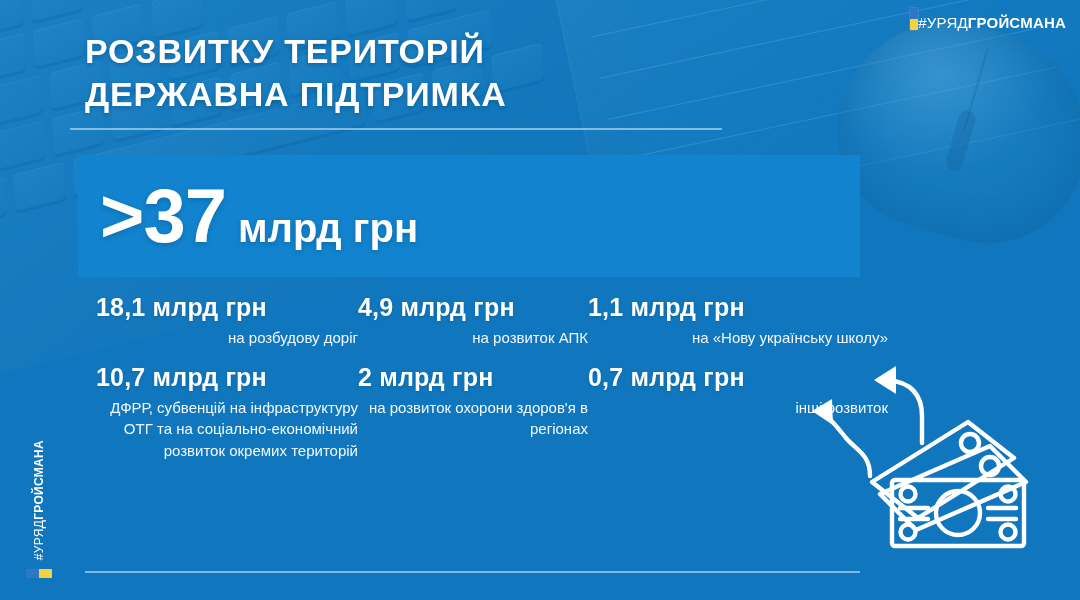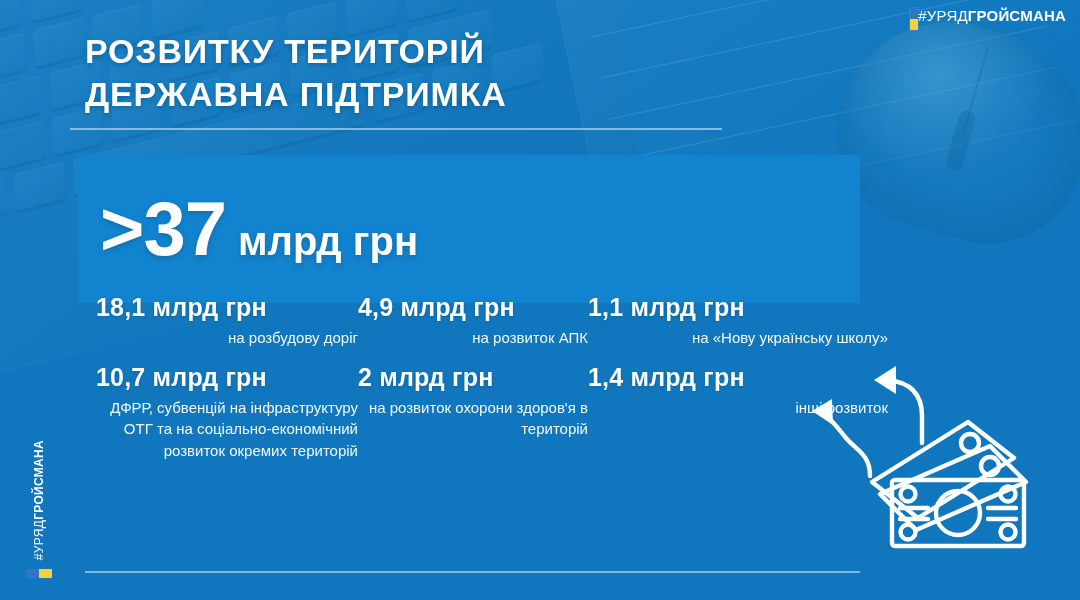--- a/index.html
+++ b/index.html
@@ -90,21 +90,21 @@
   .rule {
     position:absolute; height:2px;
     background:rgba(197,228,248,.62);
   }
   #rule-top    { left:70px;  top:128px; width:652px; }
   #rule-bottom { left:85px;  top:571px; width:775px; }
 
   
   #logo-top {
     position:absolute; right:14px; top:8px;
-    display:flex; align-items:flex-start; 
+    display:flex; align-items:flex-end; 
     height:22px;
   }
   .flag-bar {
     width:8px; height:22px;
     border-radius:1px; overflow:hidden;
     display:flex; flex-direction:column;
     box-shadow:0 0 0 1px rgba(255,255,255,.10);
   }
   .flag-bar .fb-blue { flex:1; background:#2f77c4; }
   .flag-bar .fb-yell { flex:1; background:#F5D23C; }
@@ -146,21 +146,21 @@
     line-height:1.26;
     letter-spacing:.8px;
     text-transform:uppercase;
     text-shadow:0 2px 4px rgba(6,58,96,.38);
   }
   #title .tl { display:block; }
 
   
   #headline-band {
     position:absolute; left:78px; top:155px;
-    width:782px; height:148px;
+    width:782px; height:122px;
     background:#1283CE;
     display:flex; align-items:center;
   }
   #headline-inner {
     display:flex; align-items:baseline;
     padding-left:22px;
     color:#ffffff;
     text-shadow:0 2px 5px rgba(6,58,96,.30);
   }
   #headline-number {
@@ -323,25 +323,25 @@
       <div class="stat-desc">на «Нову українську школу»</div>
     </div>
 
     <div class="stat">
       <div class="stat-amount">10,7 млрд грн</div>
       <div class="stat-desc">ДФРР, субвенцій на інфраструктуру ОТГ та на соціально-економічний розвиток окремих територій</div>
     </div>
 
     <div class="stat">
       <div class="stat-amount">2 млрд грн</div>
-      <div class="stat-desc">на розвиток охорони здоров'я в територій</div>
-    </div>
-
-    <div class="stat">
-      <div class="stat-amount">1,4 млрд грн</div>
+      <div class="stat-desc">на розвиток охорони здоров'я в регіонах</div>
+    </div>
+
+    <div class="stat">
+      <div class="stat-amount">0,7 млрд грн</div>
       <div class="stat-desc">інші розвиток</div>
     </div>
 
   </div>
 
   <div id="money-illustration">
     <svg viewBox="0 0 250 215" width="250" height="215" fill="none" stroke="#FFFFFF" stroke-width="4.4" stroke-linecap="round" stroke-linejoin="round">
 
       <path d="M122,85 L122,58 C122,34 108,24 88,22"></path>
       <path d="M96,8 L74,22 L96,36 Z" fill="#FFFFFF" stroke="none"></path>

